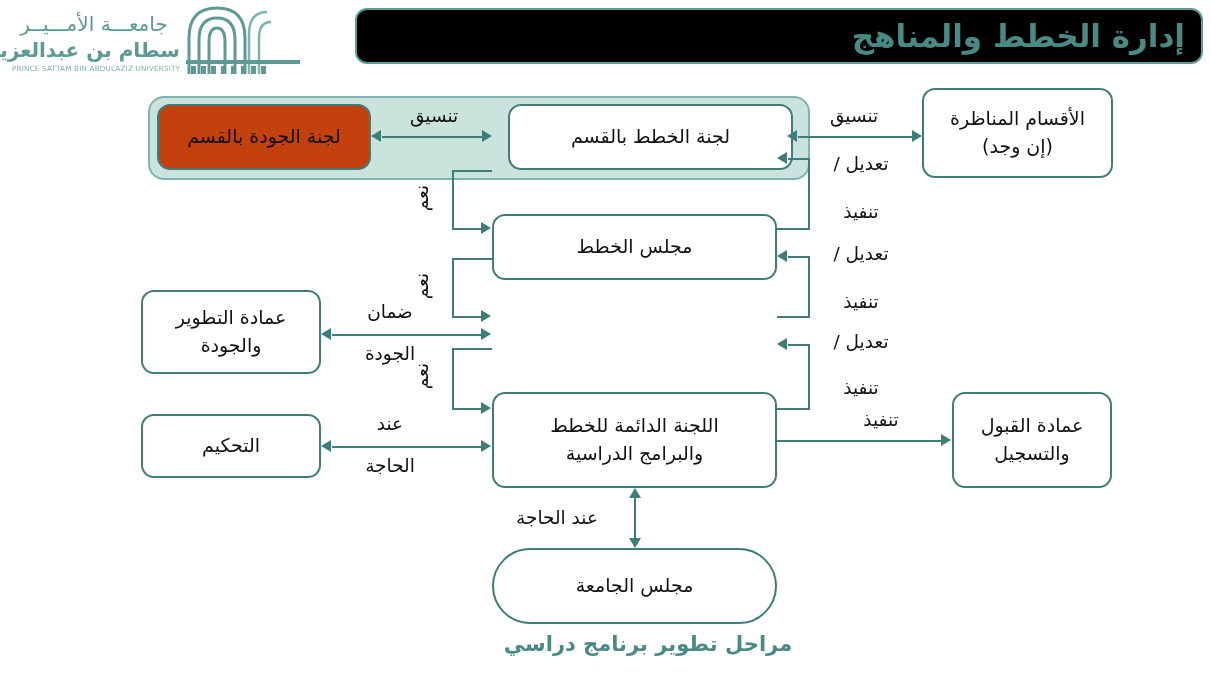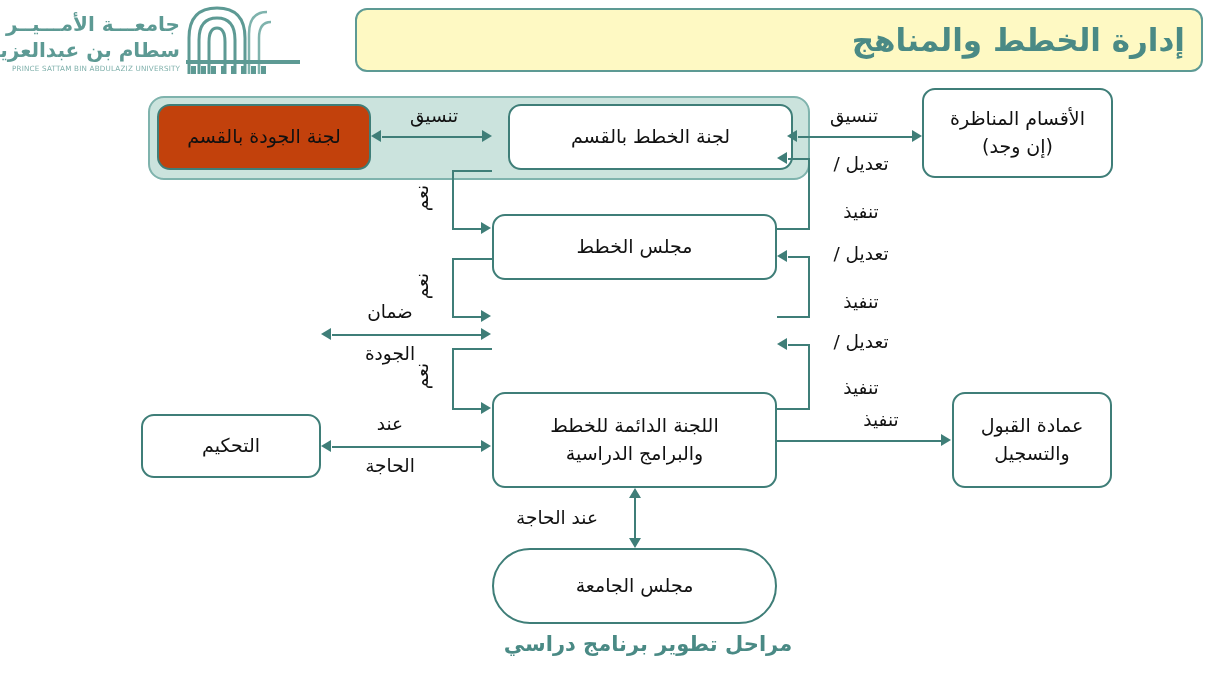--- a/index.html
+++ b/index.html
@@ -7,30 +7,30 @@
   body{
     font-family:"DejaVu Sans","Liberation Sans",sans-serif;
     width:1210px;height:673px;position:relative;overflow:hidden;
     color:#111;
   }
   #stage{position:absolute;inset:0;width:1210px;height:673px;}
 
   
   .logo-wrap{position:absolute;left:8px;top:4px;width:340px;height:74px;}
   .logo-mark{position:absolute;left:175px;top:0px;width:120px;height:72px;}
-  .logo-ar1{position:absolute;left:0px;top:8px;width:172px;text-align:right;
-    font-size:20px;color:#5d9a94;font-weight:700;letter-spacing:0px;white-space:nowrap;direction:rtl;}
+  .logo-ar1{position:absolute;left:0px;top:8px;width:172px;text-align:center;
+    font-size:20px;color:#5d9a94;font-weight:400;letter-spacing:0px;white-space:nowrap;direction:rtl;}
   .logo-ar2{position:absolute;left:0px;top:34px;width:172px;text-align:left;
     font-size:20px;color:#5d9a94;font-weight:600;white-space:nowrap;direction:rtl;}
   .logo-en{position:absolute;left:4px;top:60px;width:168px;text-align:left;
     font-size:7.2px;color:#7fb0ab;letter-spacing:.2px;white-space:nowrap;direction:ltr;}
 
   .title-box{
-    position:absolute;left:355px;top:8px;width:848px;height:64px;
-    border:2px solid #5d9a94;border-radius:12px;background:#fef9c3;box-sizing:border-box;
+    position:absolute;left:355px;top:8px;width:848px;height:56px;
+    border:2px solid #5d9a94;border-radius:12px;background:#000000;box-sizing:border-box;
   }
   .title-text{
     position:absolute;right:16px;top:50%;transform:translateY(-50%);
     font-size:31px;font-weight:bold;color:#4a8a85;white-space:nowrap;
   }
 
   
   .node{
     position:absolute;box-sizing:border-box;
     border:2px solid #3f7e78;border-radius:13px;background:#ffffff;
@@ -115,20 +115,24 @@
   <div class="node" style="left:922px;top:88px;width:191px;height:90px;flex-direction:column;">
     <span>الأقسام المناظرة</span>
     <span>(إن وجد)</span>
   </div>
 
   <div class="node" style="left:492px;top:214px;width:285px;height:66px;">
     <span>مجلس الخطط</span>
   </div>
 
 
+  <div class="node" style="left:141px;top:290px;width:180px;height:84px;flex-direction:column;">
+    <span>عمادة التطوير</span>
+    <span>والجودة</span>
+  </div>
 
   <div class="node" style="left:141px;top:414px;width:180px;height:64px;">
     <span>التحكيم</span>
   </div>
 
   <div class="node" style="left:952px;top:392px;width:160px;height:96px;flex-direction:column;">
     <span>عمادة القبول</span>
     <span>والتسجيل</span>
   </div>
 

